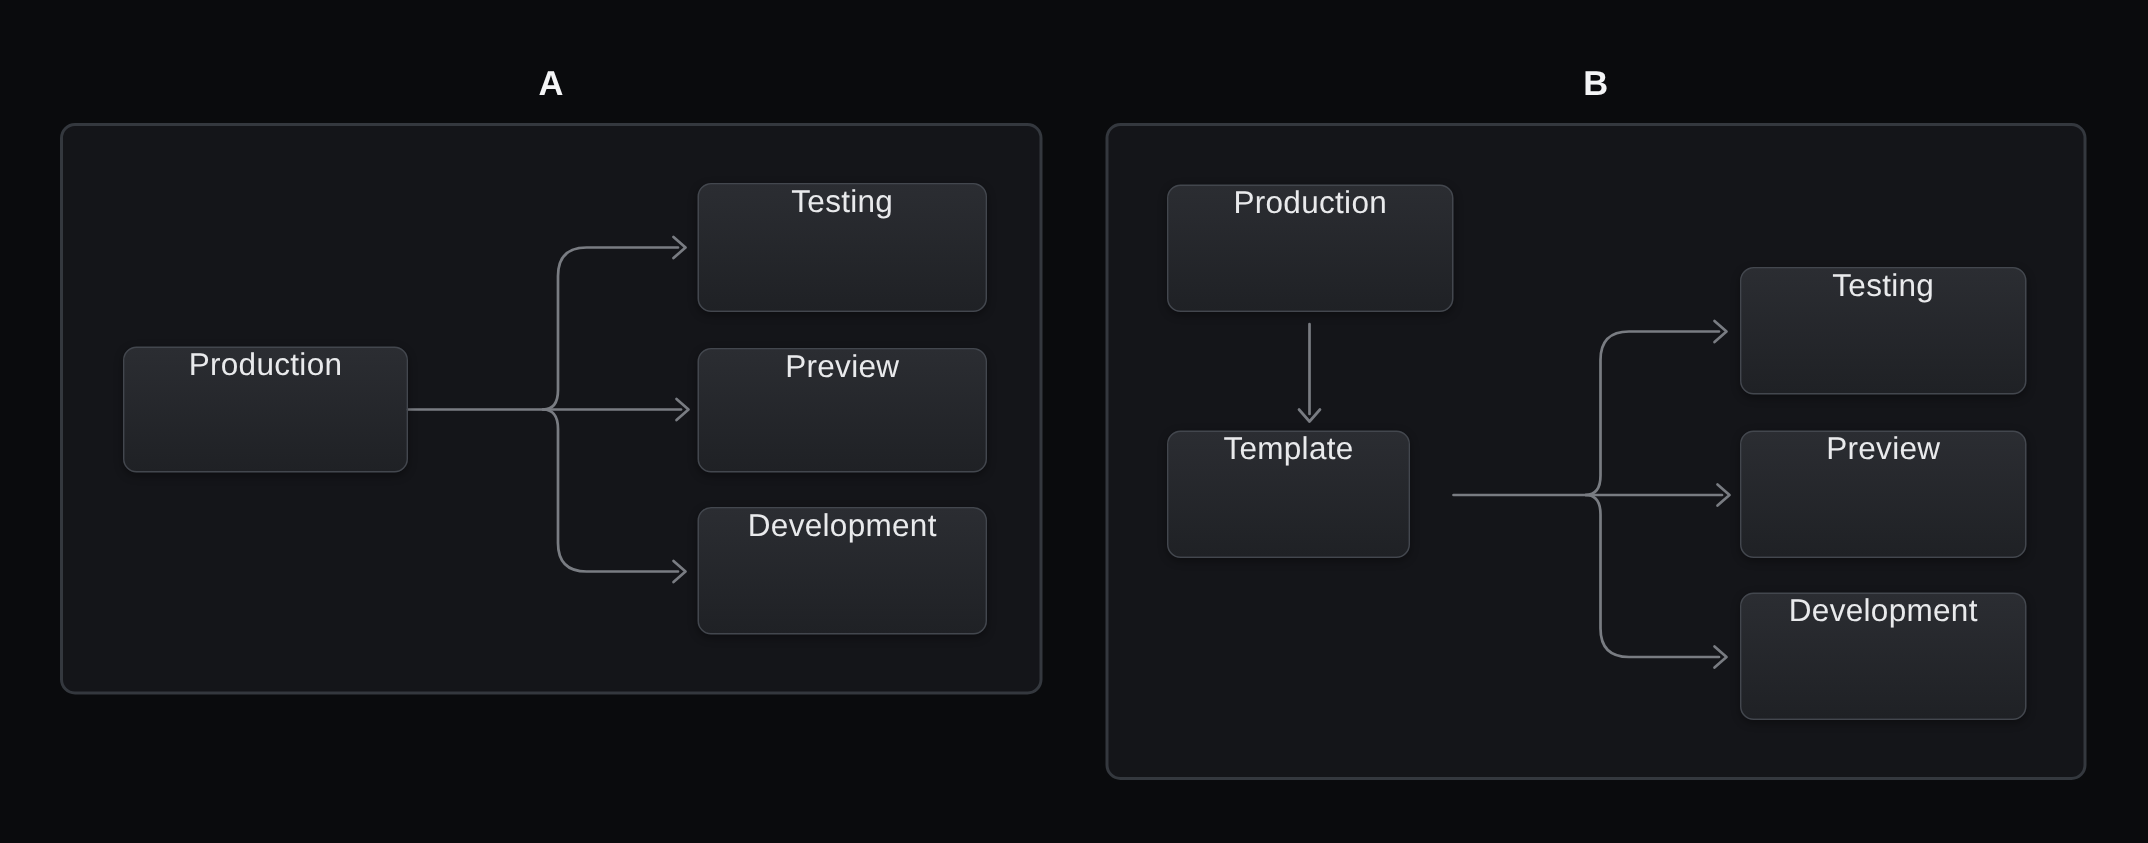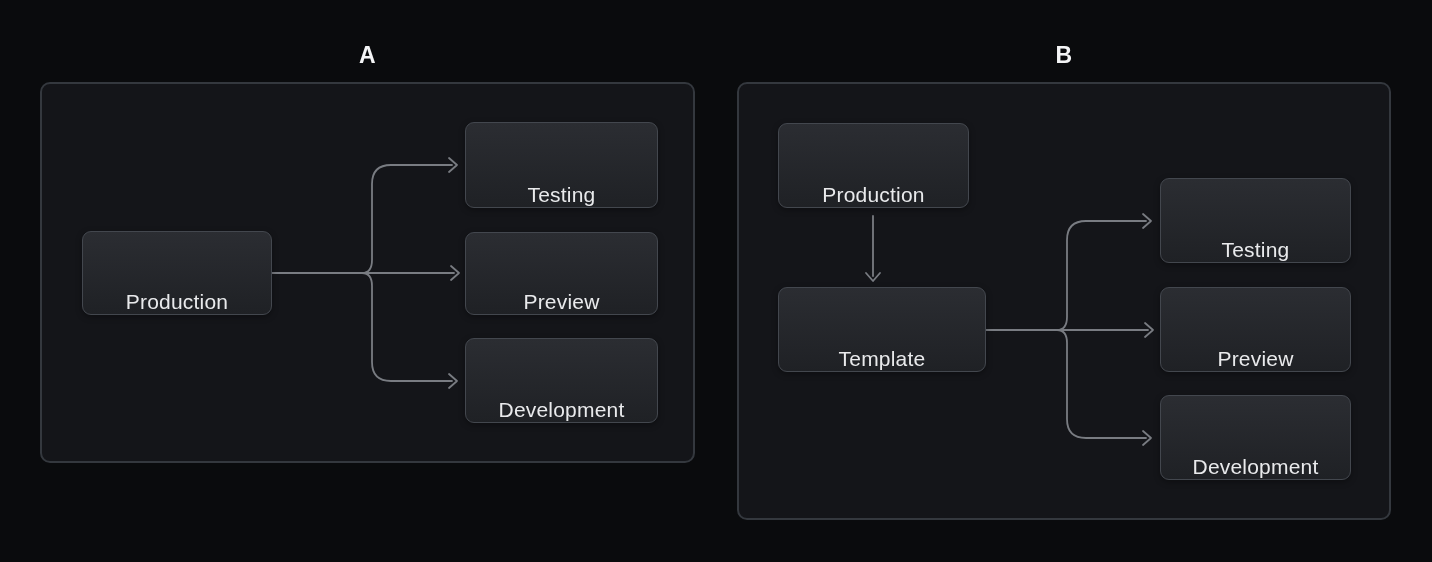--- a/index.html
+++ b/index.html
@@ -44,21 +44,21 @@
     stroke-linejoin: round;
   }
   .node {
     position: absolute;
     box-sizing: border-box;
     background: linear-gradient(180deg, #2b2d32 0%, #1f2125 100%);
     border: 1px solid #43474e;
     border-radius: 9px;
     box-shadow: 0 2px 6px rgba(0,0,0,0.35);
     display: flex;
-    align-items: flex-end;
+    align-items: flex-start;
     justify-content: center;
   }
   .node-label {
     color: #e9eaec;
     font-size: 21px;
     font-weight: 400;
     letter-spacing: 0.2px;
   }
 </style>
 </head>
@@ -115,21 +115,21 @@
       <path d="M 404 130 L 412 137 L 404 144"></path>
 
       <path d="M 318 246 C 325 246 328 251 328 259 V 335 Q 328 354 347 354 H 407"></path>
       <path d="M 404 347 L 412 354 L 404 361"></path>
     </svg>
 
     <div class="node" style="left:39px; top:39px; width:191px; height:85px;">
       <span class="node-label">Production</span>
     </div>
 
-    <div class="node" style="left:39px; top:203px; width:208px; height:85px;">
+    <div class="node" style="left:39px; top:203px; width:162px; height:85px;">
       <span class="node-label">Template</span>
     </div>
 
     <div class="node" style="left:421px; top:94px; width:191px; height:85px;">
       <span class="node-label">Testing</span>
     </div>
 
     <div class="node" style="left:421px; top:203px; width:191px; height:85px;">
       <span class="node-label">Preview</span>
     </div>

